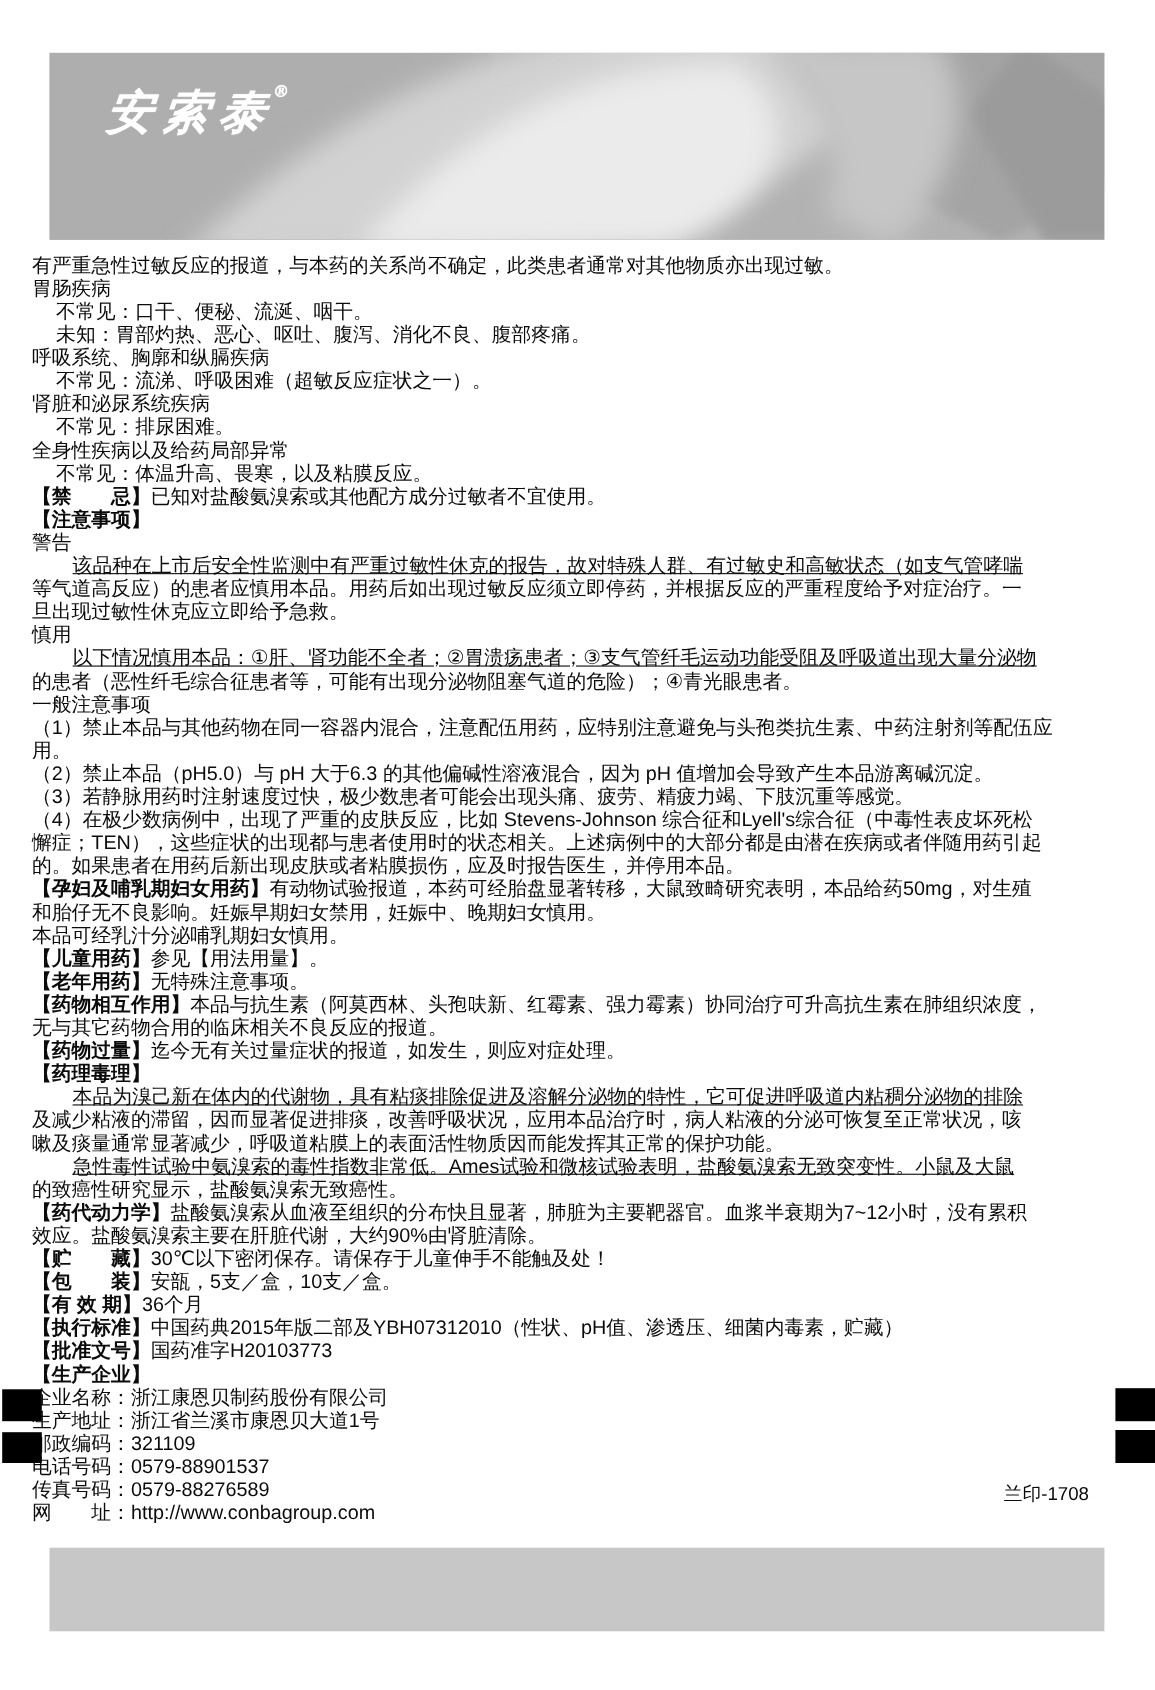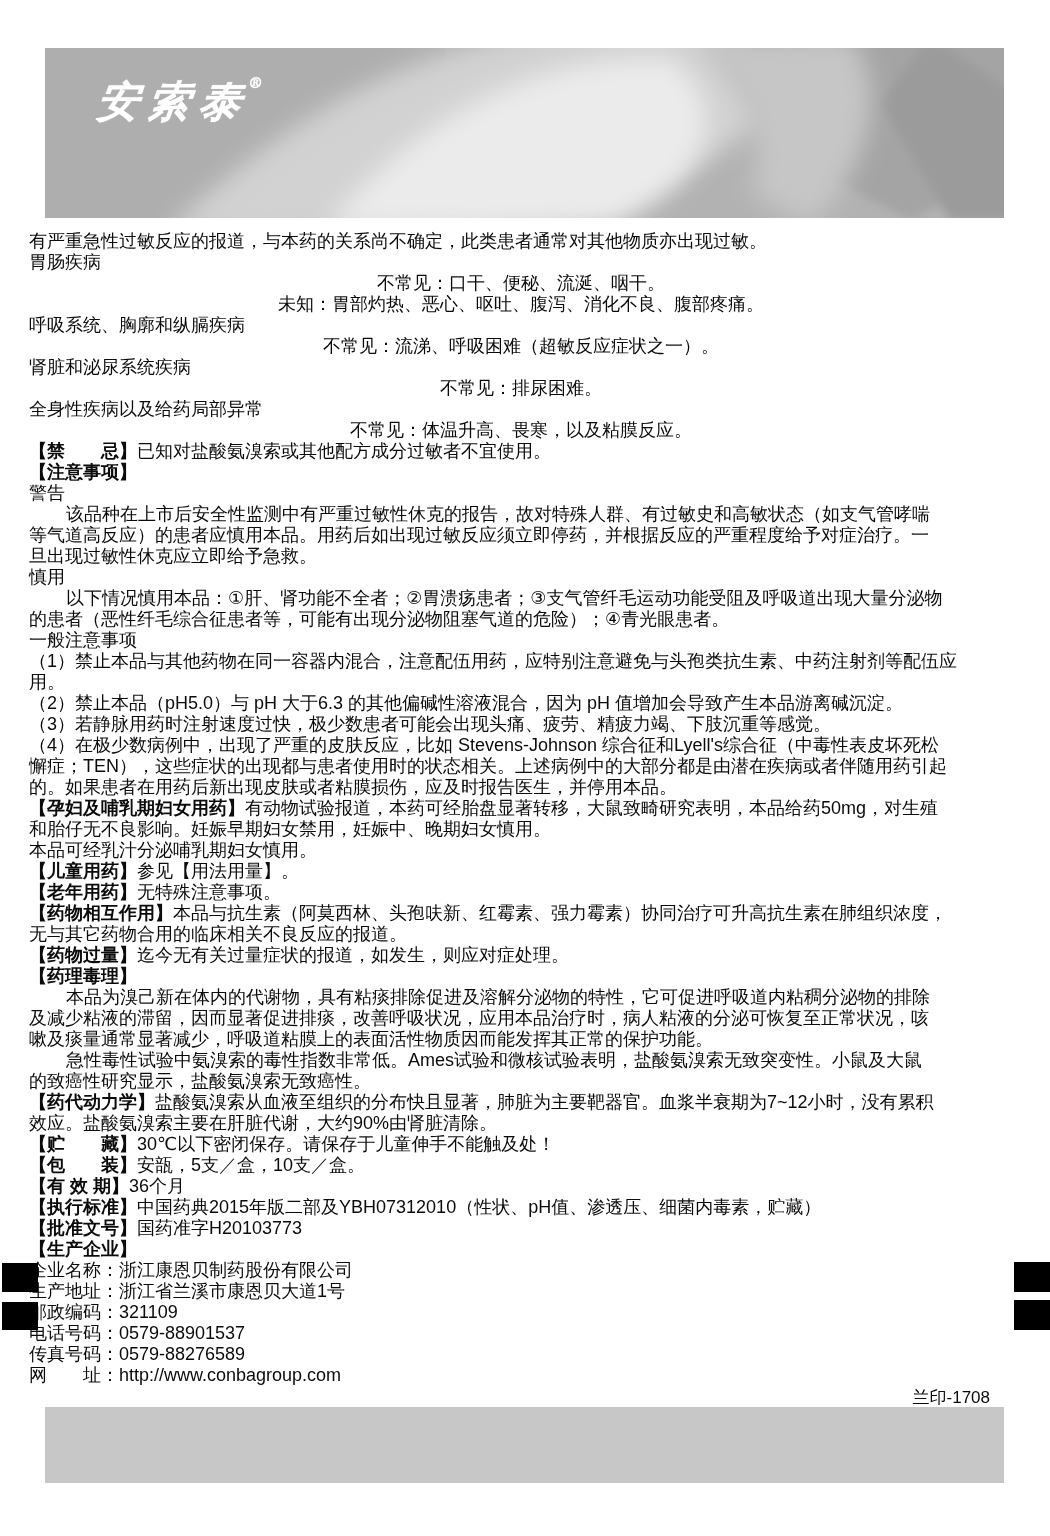--- a/index.html
+++ b/index.html
@@ -19,24 +19,24 @@
     font-style:italic;font-weight:bold;font-size:42px;letter-spacing:9px;
     transform:skewX(-6deg);text-shadow:0 0 1px #fff;
   }
   .logo sup{font-size:15px;letter-spacing:0;vertical-align:28px;margin-left:-4px;}
   .body-text{
     position:absolute;left:29px;top:231px;width:962px;
     font-size:18px;line-height:21px;white-space:pre;
   }
   .line{height:21px;}
   .line .head{font-weight:bold;}
-  .indent-1{padding-left:22px;text-align:center;}
-  .indent-2{padding-left:37px;}
+  .indent-1{padding-left:22px;}
+  .indent-2{padding-left:37px;text-decoration:underline;}
   .print-code{
-    position:absolute;top:1388px;right:60px;font-size:17px;line-height:20px;
+    position:absolute;top:1349px;right:60px;font-size:17px;line-height:20px;
   }
   .bottom-bar{
     position:absolute;left:45px;top:1407px;width:959px;height:76px;
     background:#c7c7c7;
   }
   .regmark{position:absolute;background:#000;}
   .rm-l1{left:2px;top:1263px;width:36px;height:29px;}
   .rm-l2{left:2px;top:1302px;width:36px;height:28px;}
   .rm-r1{left:1014px;top:1262px;width:36px;height:30px;}
   .rm-r2{left:1014px;top:1300px;width:36px;height:30px;}

